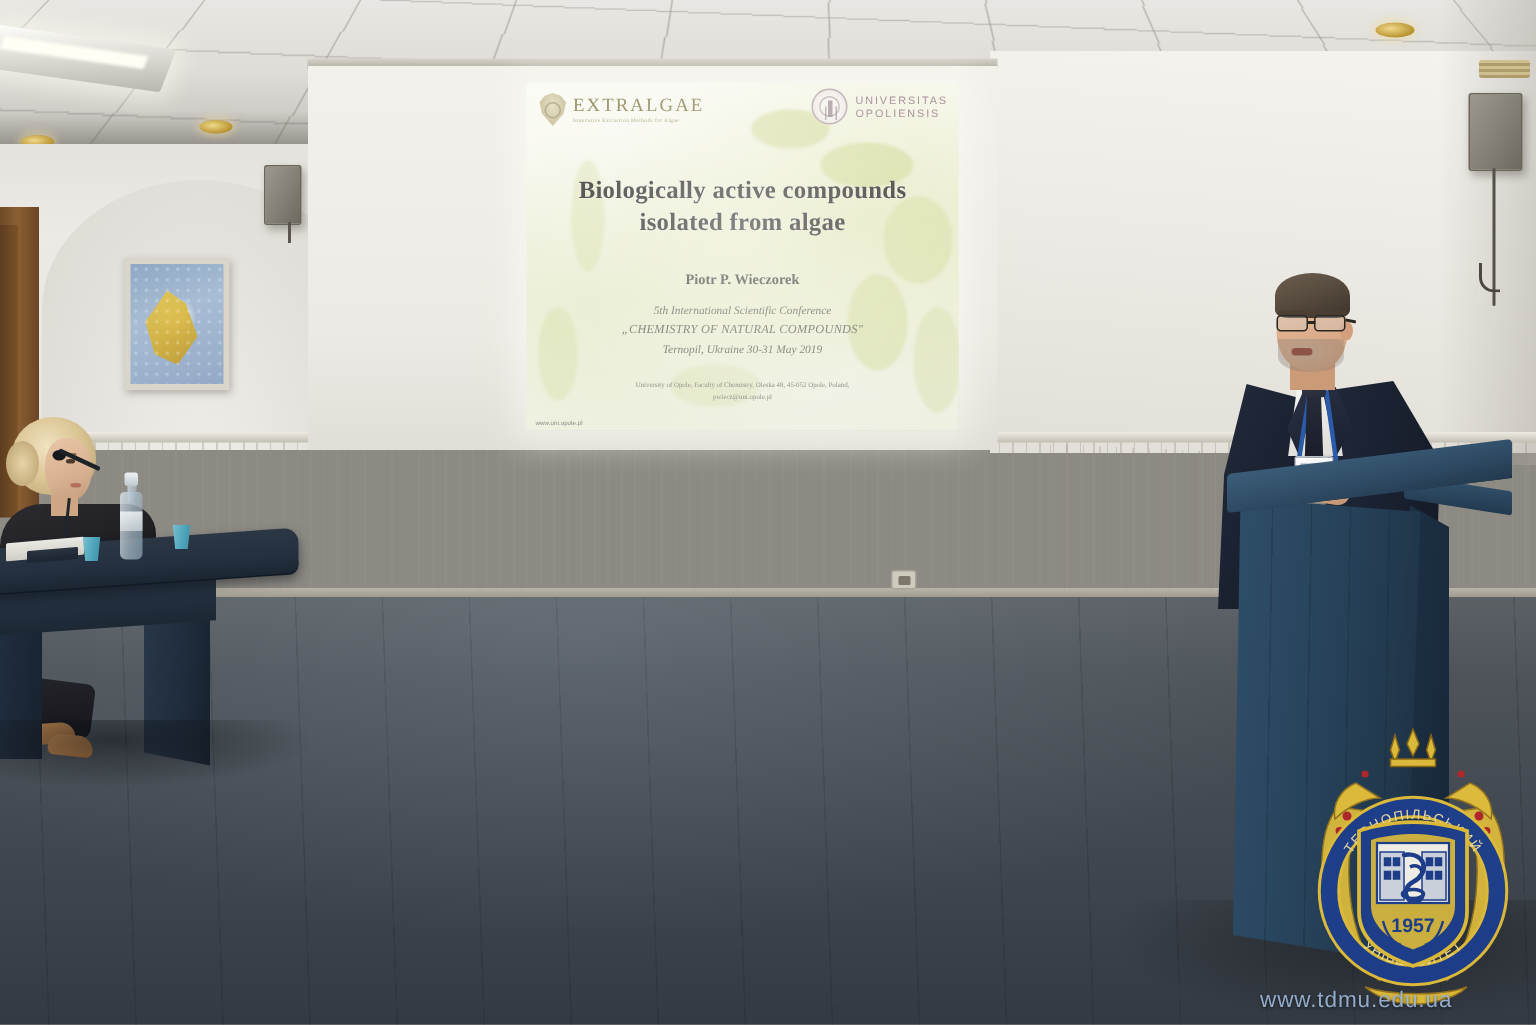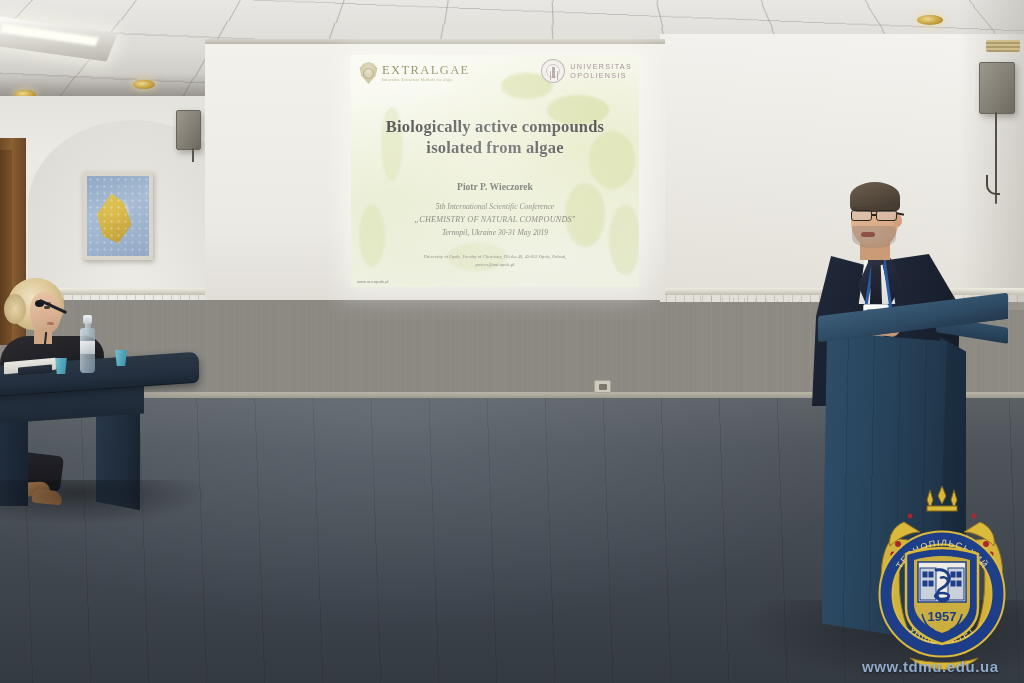--- a/index.html
+++ b/index.html
@@ -612,26 +612,25 @@
     position:absolute; left:14px; top:140px; width:12px; height:9px;
     background:#1a1d22; border-radius:2px; transform:rotate(-16deg);
   }
 
   
   .wm {
     position:absolute; left:866px; top:482px; width:152px; height:200px;
     opacity:.93;
   }
   .wm-url {
-    position:absolute; left:862px; top:658px; width:152px;
+    position:absolute; left:840px; top:658px; width:152px;
     font-family:"Liberation Sans", sans-serif;
     font-size:15px; letter-spacing:.6px; color:#9db8d8;
     text-shadow:0 1px 2px rgba(10,14,22,.8);
     opacity:.9;
-    font-weight:bold;
   }
 </style>
 </head>
 <body>
 
 <div id="scene">
 
   <div class="ceiling">
     <div class="ceiling-grid"></div>
   </div>

